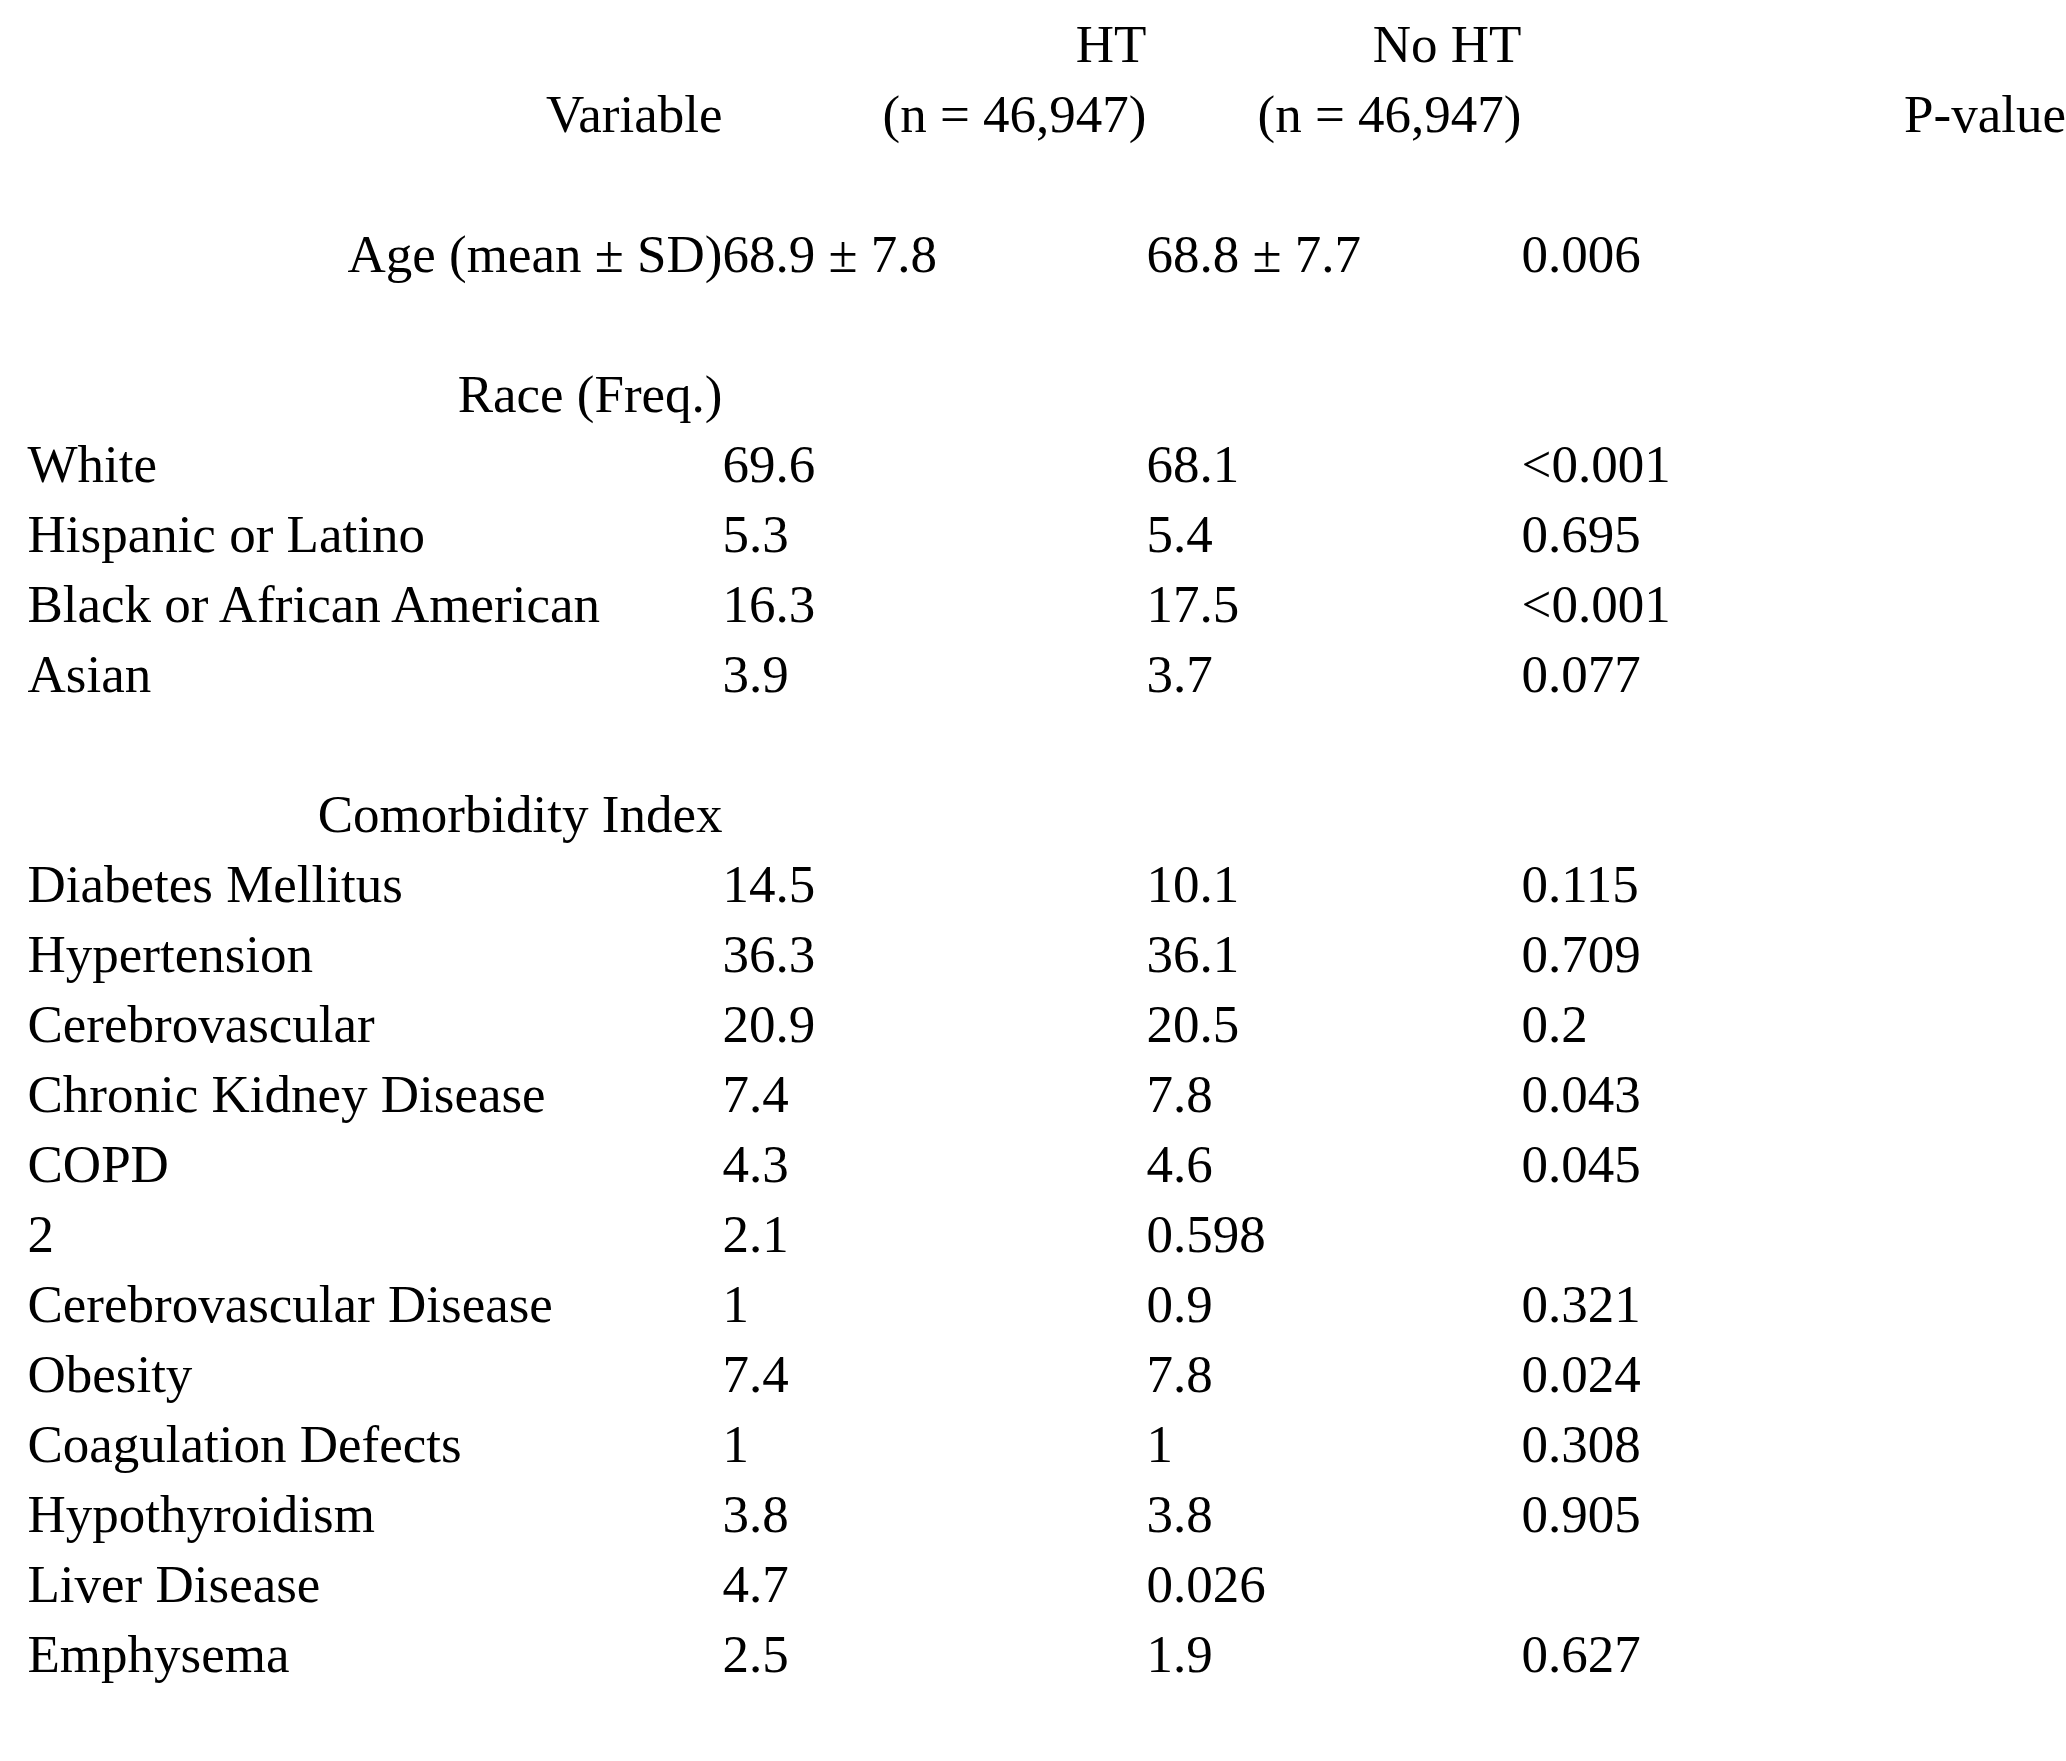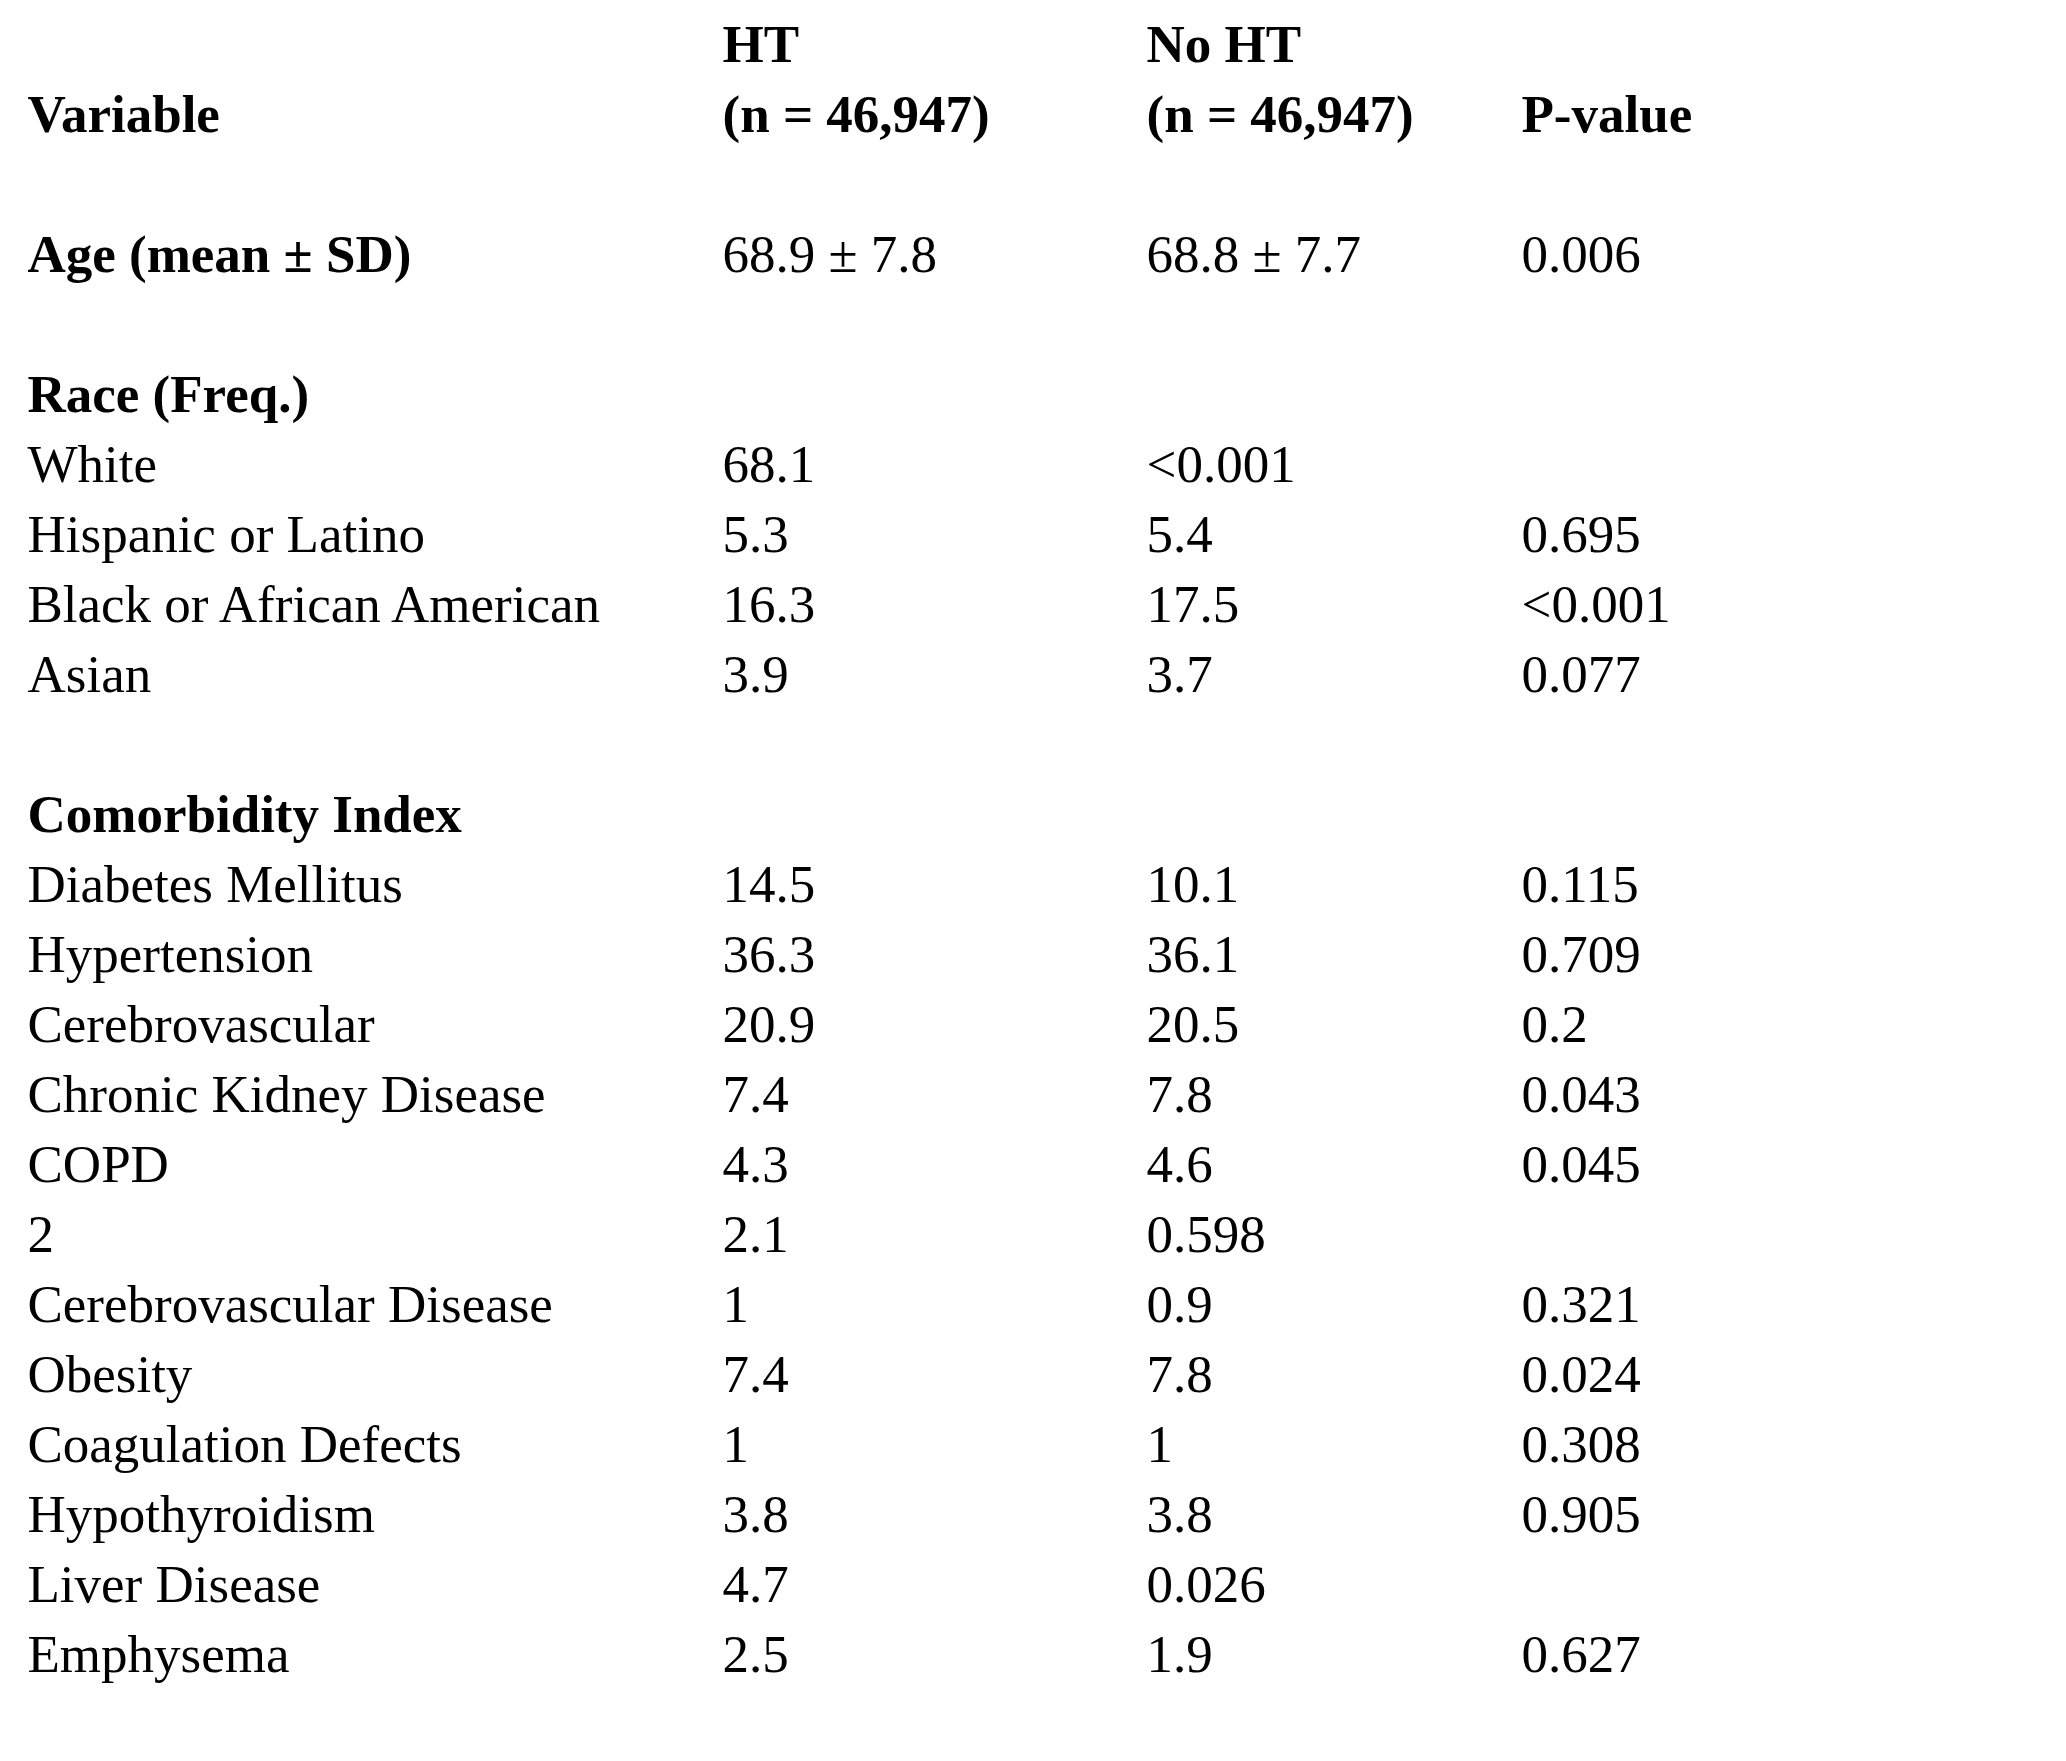--- a/index.html
+++ b/index.html
@@ -25,21 +25,22 @@
     line-height: 70px;
     white-space: nowrap;
   }
   .row > div {
     overflow: visible;
   }
   .spacer {
     height: 70px;
   }
   .b {
-    font-weight: bold;
+    font-weight: normal;
+    text-align: right;
   }
 </style>
 </head>
 <body>
 
 <div class="page">
 
   <div class="row">
     <div></div>
     <div class="b">HT</div>
@@ -67,20 +68,21 @@
 
   <div class="row">
     <div class="b">Race (Freq.)</div>
     <div></div>
       <div></div>
       <div></div>
   </div>
 
   <div class="row">
     <div>White</div>
+    <div>69.6</div>
     <div>68.1</div>
     <div>&lt;0.001</div>
   </div>
 
   <div class="row">
     <div>Hispanic or Latino</div>
     <div>5.3</div>
     <div>5.4</div>
     <div>0.695</div>
   </div>

